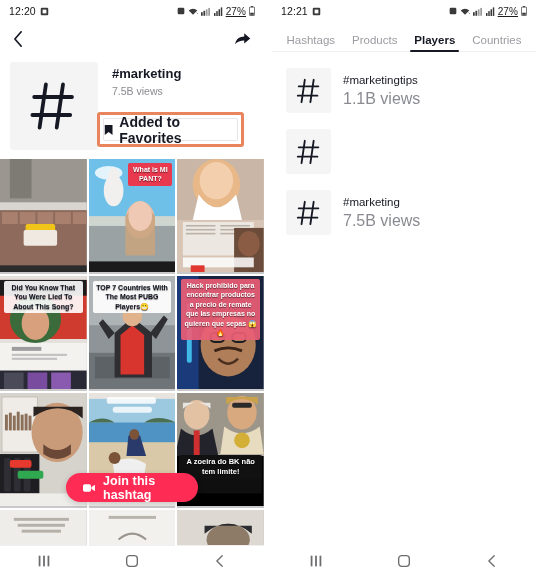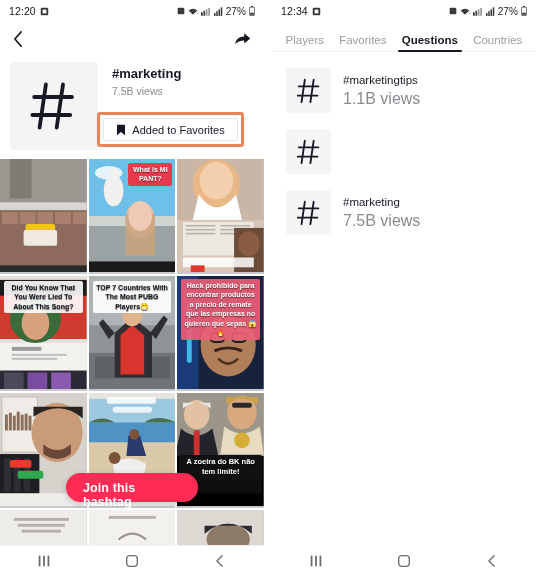--- a/index.html
+++ b/index.html
@@ -16,21 +16,21 @@
   .gutter      { width: 8px; background: #ffffff; height: 577px; flex: 0 0 8px; }
   .phone-right { width: 264px; }
 
   
   .statusbar {
     height: 22px; display: flex; align-items: center;
     padding: 0 9px; font-size: 10.5px; color: #1c1c1c; letter-spacing: .1px;
   }
   .sb-time { font-size: 10.5px; color: #141414; }
   .sb-left { display: flex; align-items: center; gap: 4px; }
-  .sb-right { margin-left: auto; display: flex; align-items: center; gap: 3px; }
+  .sb-right { margin-left: auto; display: flex; align-items: center; gap: 3px; text-decoration: underline; }
   .sb-icon { display: inline-flex; align-items: center; }
   .sb-pct { font-size: 10px; color: #1c1c1c; }
 
   
   .appbar {
     height: 34px; display: flex; align-items: center;
     padding: 0 12px; position: relative;
   }
   .appbar .back { cursor: pointer; display: inline-flex; }
   .appbar .share { margin-left: auto; display: inline-flex; cursor: pointer; }
@@ -53,21 +53,21 @@
   .fav-wrap {
     position: absolute; left: -1px; top: 50px;
     border: 3px solid #e8855c; border-radius: 3px; padding: 3px;
     width: 147px;
   }
   .fav-btn {
     border: 1px solid #e6e6e8; border-radius: 2px; background: #ffffff;
     height: 23px; display: flex; align-items: center; justify-content: center;
     gap: 6px; cursor: pointer;
   }
-  .fav-label { font-size: 11px; color: #161823; font-weight: 400; }
+  .fav-label { font-size: 14px; color: #161823; font-weight: 700; }
 
   
   .grid {
     display: grid; grid-template-columns: repeat(3, 1fr);
     gap: 2px; margin-top: 5px; position: relative;
   }
   .cell { position: relative; height: 115px; overflow: hidden; background: #c9c9c9; }
   .cell.short { height: 36px; }
   .cell-cap {
     position: absolute; left: 4px; right: 4px; top: 5px;
@@ -76,21 +76,21 @@
   }
   .cap-box {
     display: inline-block; padding: 2px 3px; border-radius: 2px;
   }
 
   .join-btn {
     position: absolute; left: 50%; transform: translateX(-50%);
     bottom: 44px; z-index: 6;
     background: #fe2c55; color: #fff; border-radius: 18px;
     height: 29px; padding: 0 17px; display: flex; align-items: center; gap: 8px;
-    box-shadow: 0 2px 6px rgba(0,0,0,.18); cursor: pointer; flex-direction: column;
+    box-shadow: 0 2px 6px rgba(0,0,0,.18); cursor: pointer;
   }
   .join-label { font-size: 12.5px; font-weight: bold; letter-spacing: .1px; }
 
   
   .tabs {
     display: flex; justify-content: space-around; align-items: flex-end;
     height: 30px; padding: 0 6px; border-bottom: 1px solid #f0f0f0;
   }
   .tab {
     font-size: 11.5px; color: #9b9ca1; padding-bottom: 5px;
@@ -456,21 +456,21 @@
       </span>
     </div>
   </div>
 
   <div class="gutter"></div>
 
   <div class="phone phone-right">
 
     <div class="statusbar">
       <div class="sb-left">
-        <span class="sb-time">12:34</span>
+        <span class="sb-time">12:21</span>
         <span class="sb-icon">
           <svg width="9" height="9" viewBox="0 0 12 12">
               <rect x="1" y="1" width="10" height="10" rx="1.5" fill="#3a3a3a"></rect>
               <rect x="3.5" y="3.5" width="5" height="5" fill="#fff"></rect>
             </svg>
         </span>
       </div>
       <div class="sb-right">
         <span class="sb-icon">
           <svg width="8" height="8" viewBox="0 0 12 12">
@@ -505,23 +505,23 @@
               <rect x="2.6" y="0" width="2.8" height="1.3" fill="#3a3a3a"></rect>
               <rect x="0.5" y="1.3" width="7" height="11.2" rx="1" fill="none" stroke="#3a3a3a" stroke-width="1"></rect>
               <rect x="1.6" y="8.8" width="4.8" height="2.8" fill="#3a3a3a"></rect>
             </svg>
         </span>
       </div>
     </div>
 
 
     <div class="tabs">
-      <span class="tab">Players</span>
-      <span class="tab">Favorites</span>
-      <span class="tab active">Questions</span>
+      <span class="tab">Hashtags</span>
+      <span class="tab">Products</span>
+      <span class="tab active">Players</span>
       <span class="tab">Countries</span>
     </div>
 
     <div class="hlist">
 
       <div class="hrow">
         <div class="hrow-avatar">
           <svg width="28" height="28" viewBox="0 0 60 60">
               <path d="M21 6 L14 54 M40 6 L33 54 M8 20 L50 20 M6 40 L48 40" stroke="#161823" stroke-width="4" fill="none" stroke-linecap="round"></path>
             </svg>

